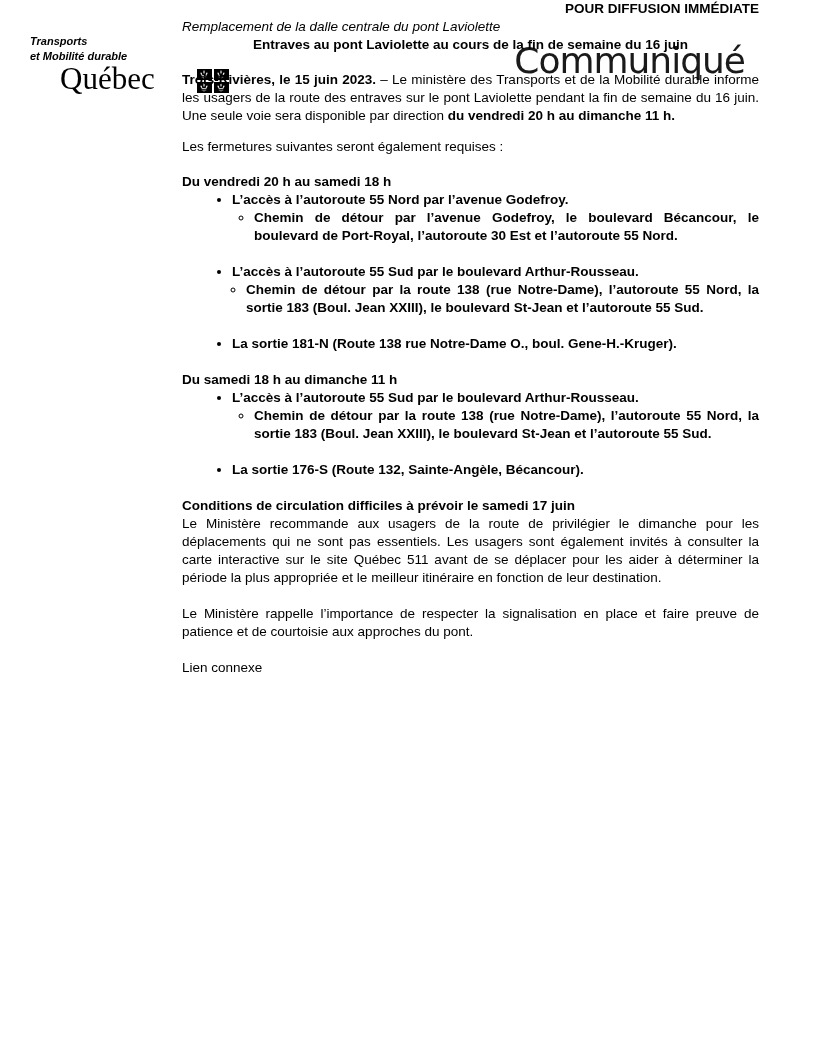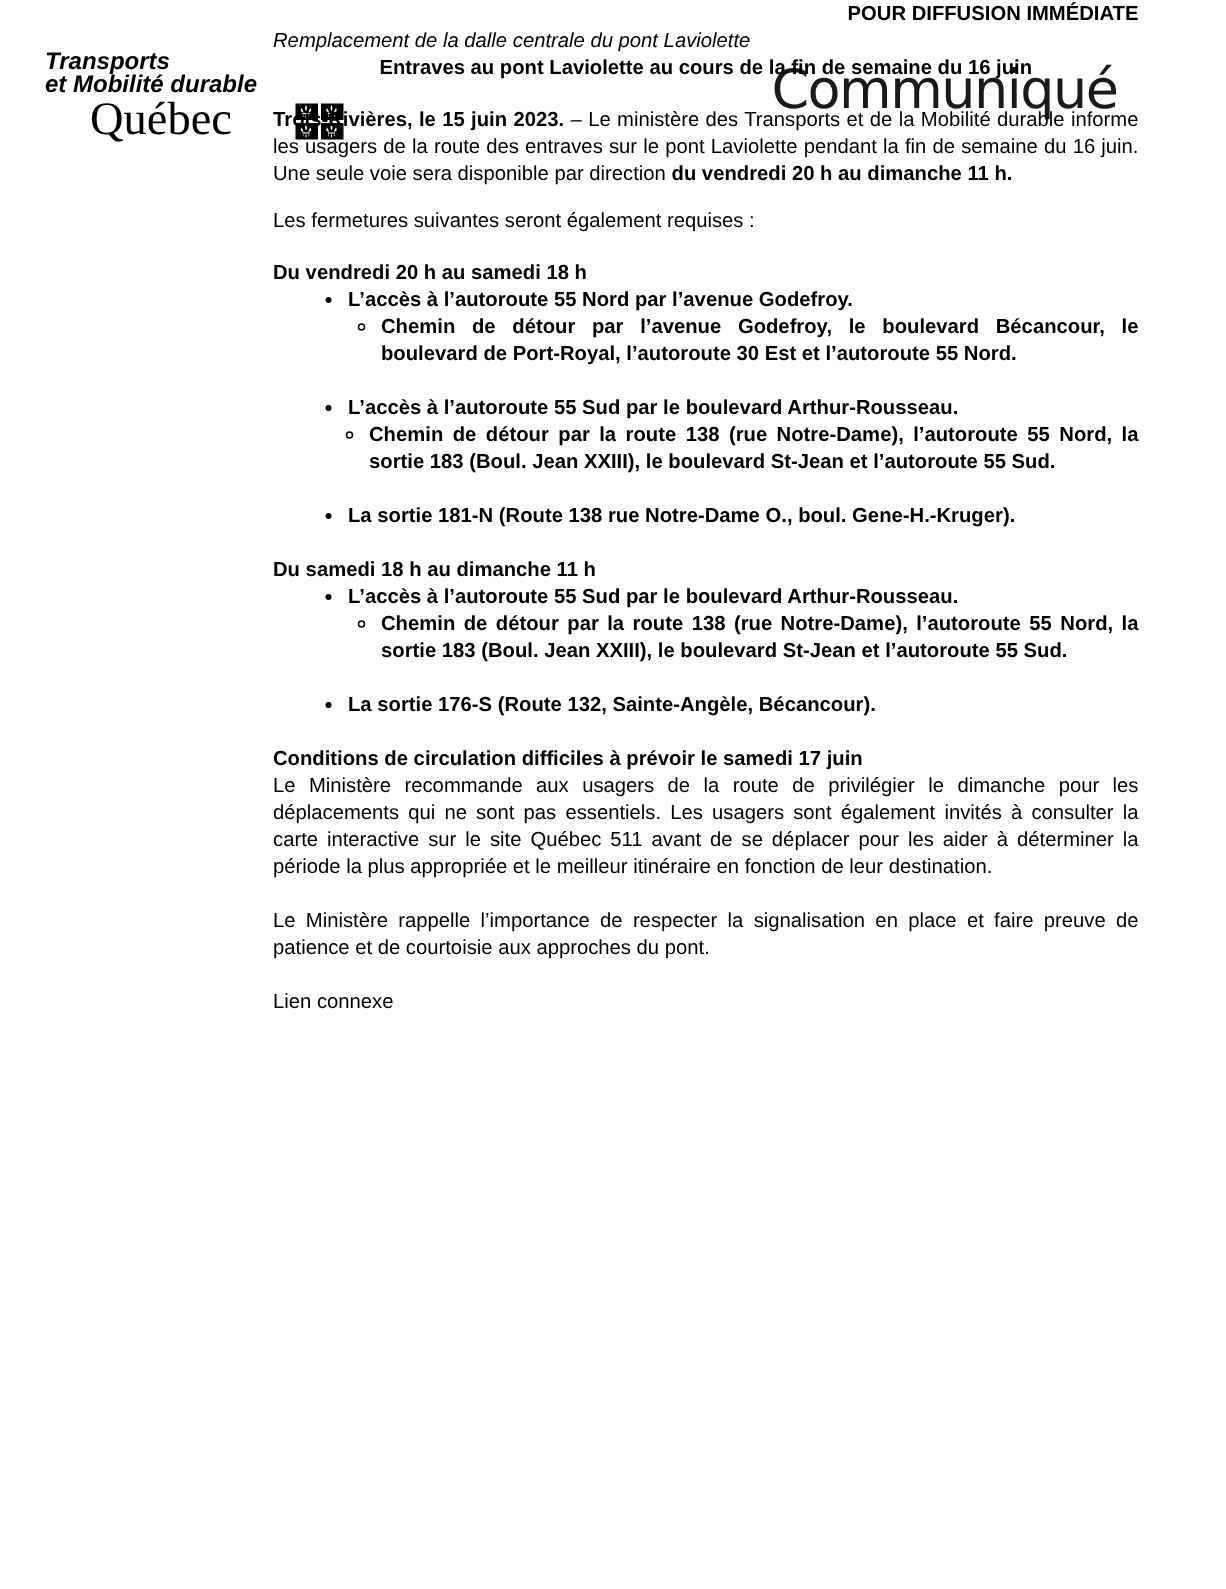--- a/index.html
+++ b/index.html
@@ -6,21 +6,21 @@
   .page{
     position:relative;
     width:817px;height:1059px;
     background:#ffffff;
     font-family:"Liberation Sans",sans-serif;
     font-size:13.5px;line-height:18px;color:#000;
     overflow:hidden;
   }
   
   .logo{position:absolute;left:30px;top:34px;}
-  .logo-lines{font-weight:bold;font-style:italic;font-size:16px;line-height:15px;}
+  .logo-lines{font-weight:bold;font-style:italic;font-size:11px;line-height:15px;}
   .logo-row{display:flex;align-items:flex-end;margin-top:0px;gap:34px;}
   .wordmark{
     font-family:"Liberation Serif",serif;
     font-size:31px;line-height:30px;
     margin-left:30px;letter-spacing:0px;
   }
   .flag{display:grid;grid-template-columns:15px 15px;grid-template-rows:11px 11px;
         gap:2px;margin-left:8px;margin-bottom:1px;}
   .flag-sq{background:#000;display:flex;align-items:center;justify-content:center;}
   .flag-sq svg{display:block;}

